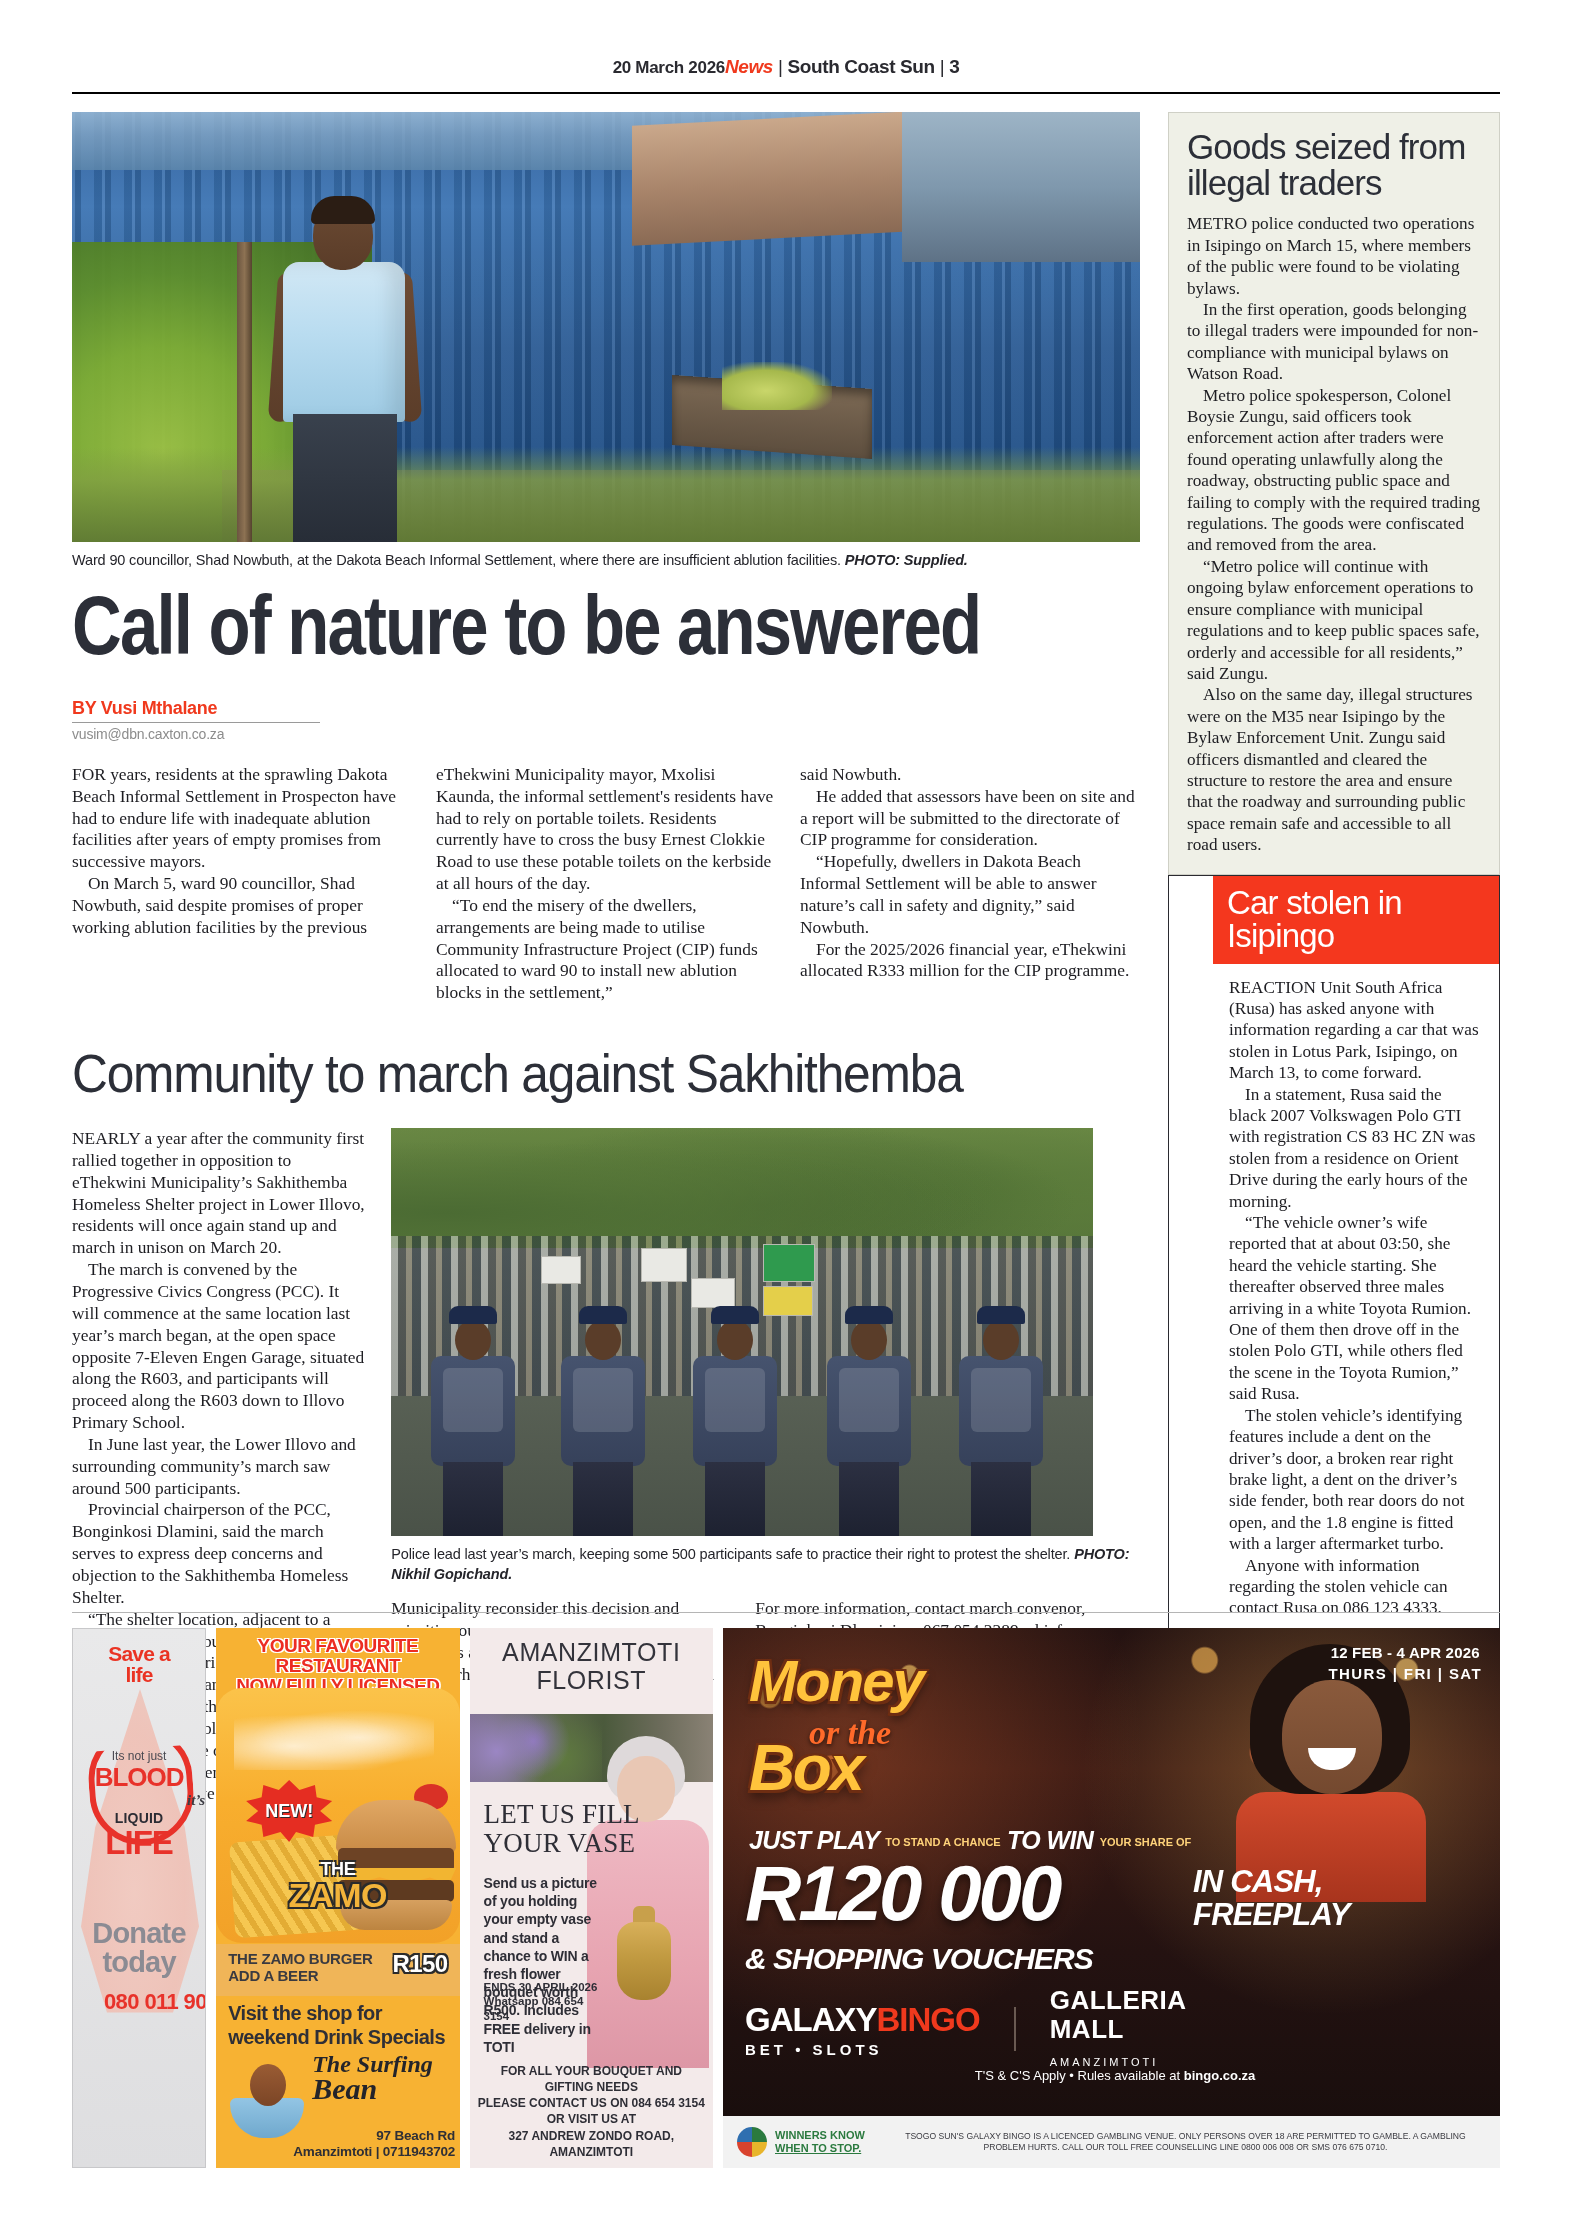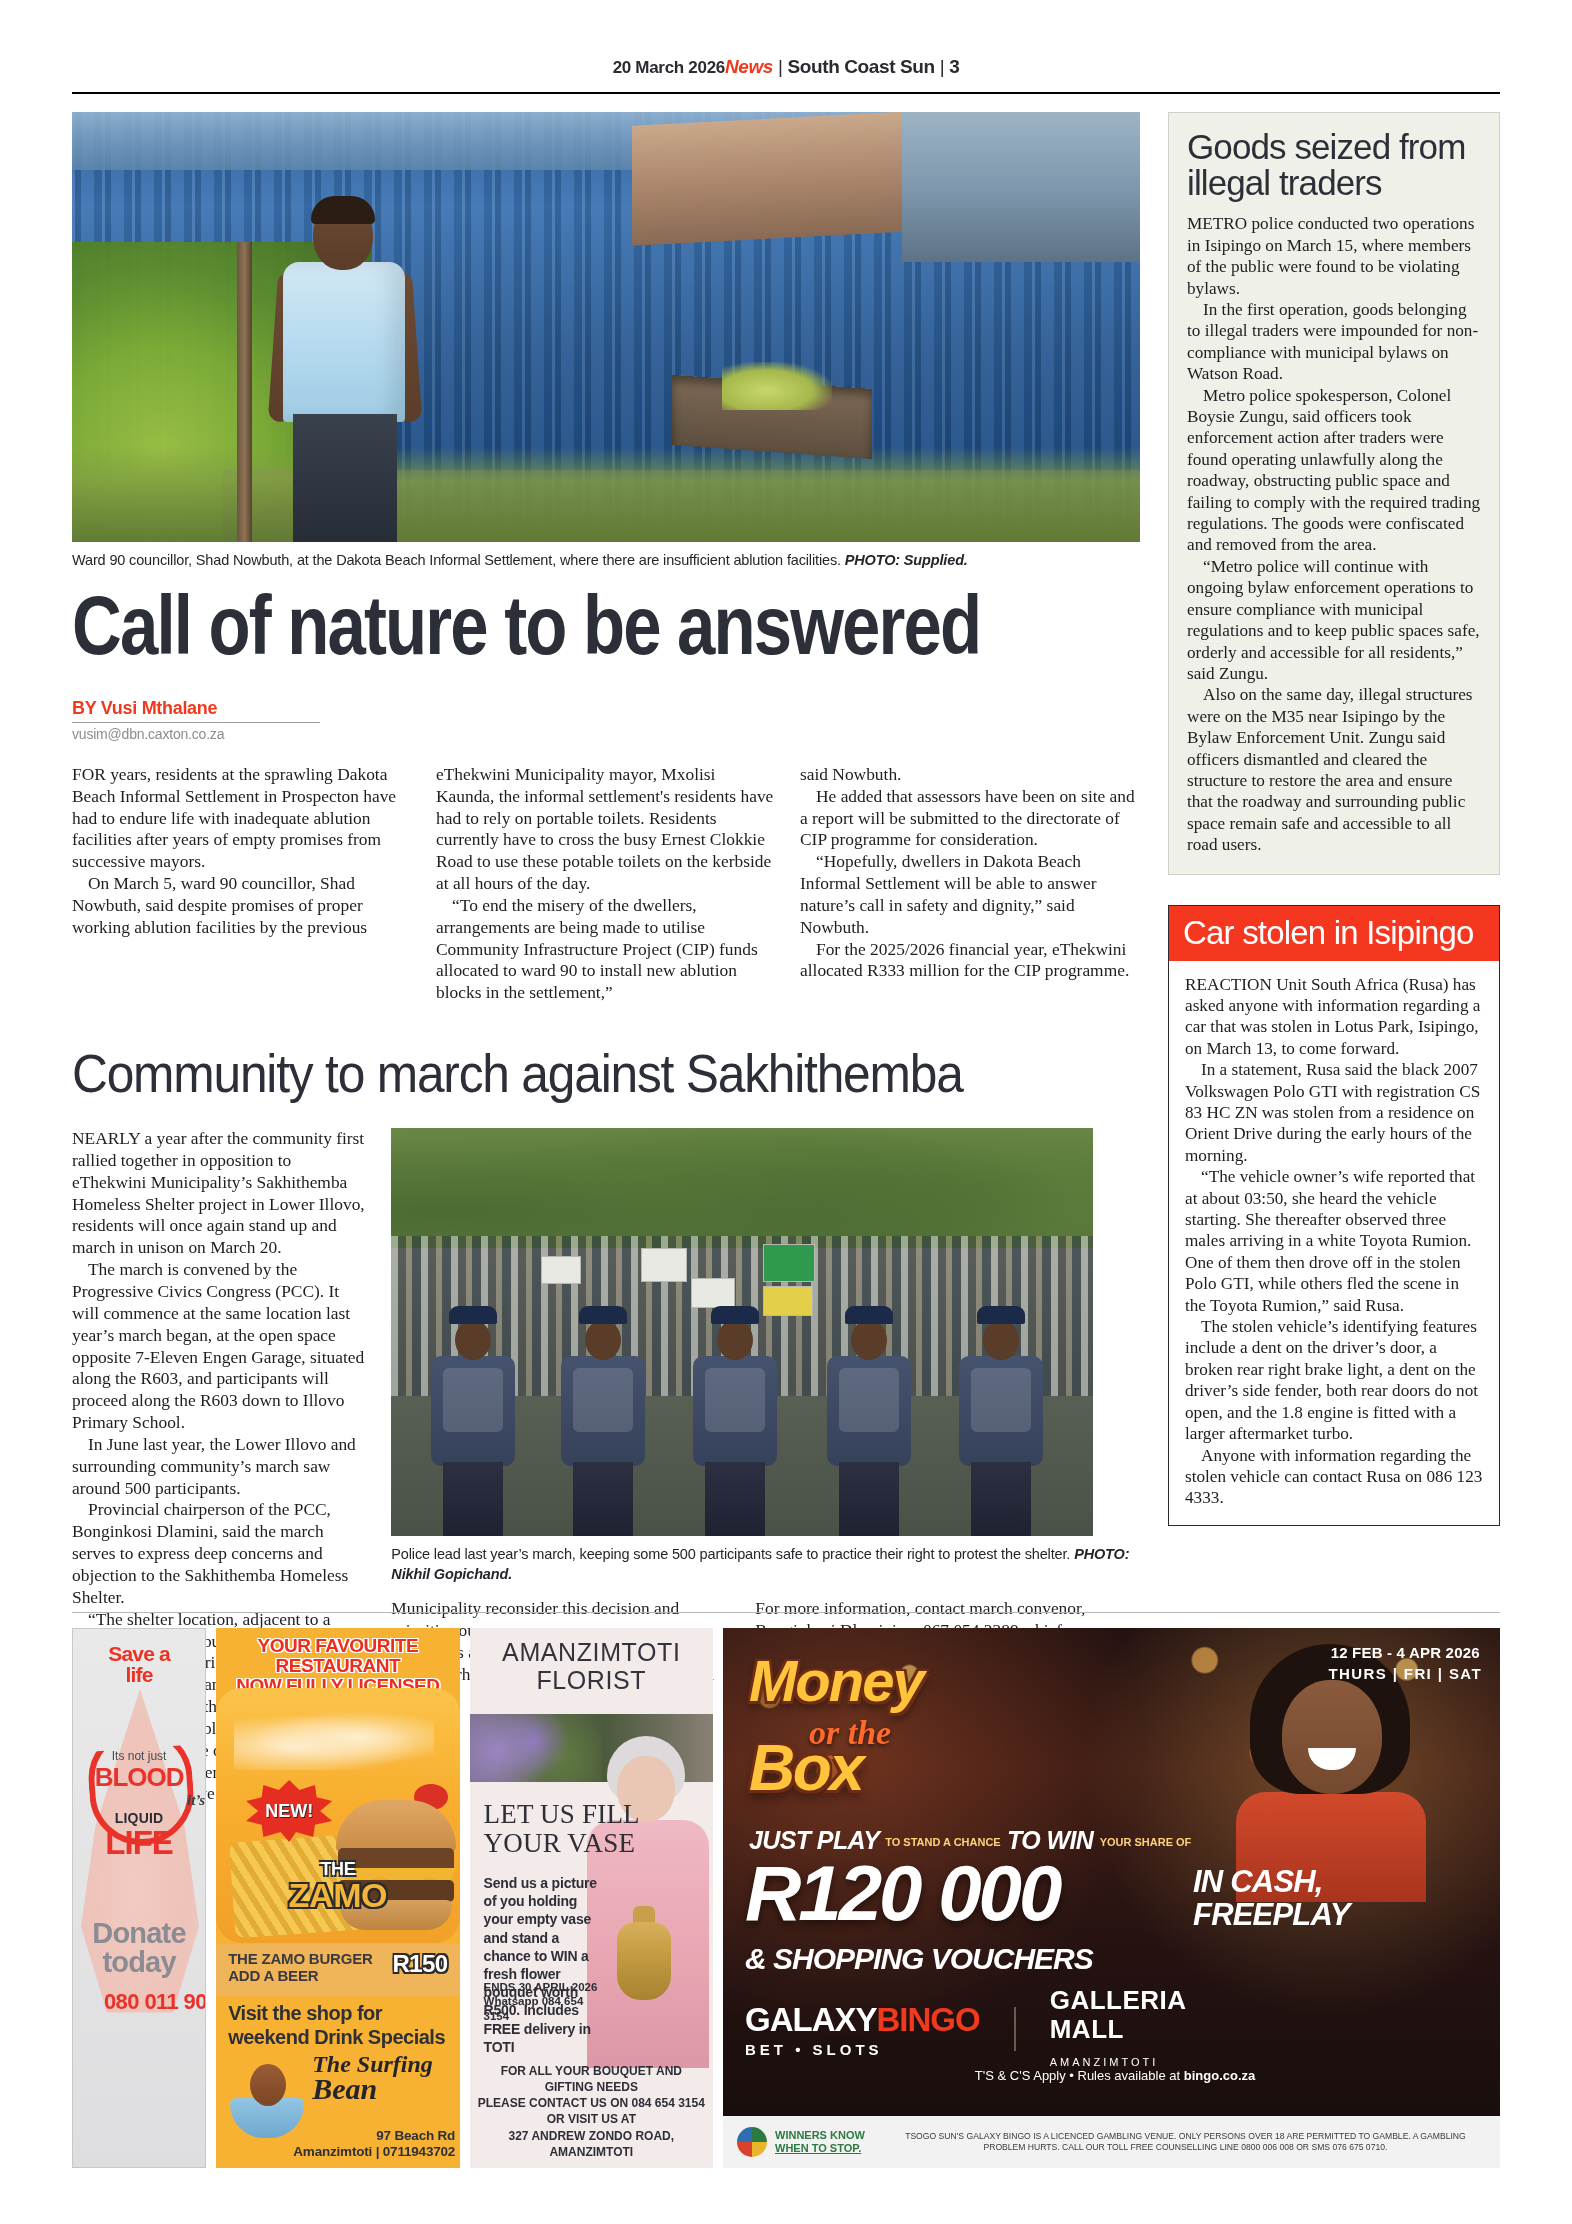--- a/index.html
+++ b/index.html
@@ -196,21 +196,21 @@
   .rightcol { position:absolute; left:1168px; top:112px; width:332px; }
   .sidebox {
     background:#eff0e7; border:1px solid #cfd0c6; padding:16px 18px 18px 18px;
   }
   .sidebox h2 {
     font-family:"Liberation Sans", sans-serif; font-weight:400; font-size:35px;
     color:#2c2f38; line-height:1.02; letter-spacing:-0.9px; margin-bottom:13px;
   }
   .sidebox .body { font-size:17.2px; line-height:1.245; }
 
-  .sidebox2 { margin-top:30px; border:1px solid #2a2a30; background:#fff; }
+  .sidebox2 { border:1px solid #2a2a30; background:#fff;padding-left:44px; }
   .sidebox2 .banner {
     background:#f4371e; color:#fff; padding:10px 14px 12px 14px;
     font-family:"Liberation Sans", sans-serif; font-weight:400; font-size:33px;
     letter-spacing:-0.8px; line-height:1;
   }
   .sidebox2 .inner { padding:13px 16px 16px 16px; }
   .sidebox2 .body { font-size:17.2px; line-height:1.245; }
 
   
   .adrule { position:absolute; left:72px; top:1612px; width:1428px; border-top:1px solid #b5b5b5; }

